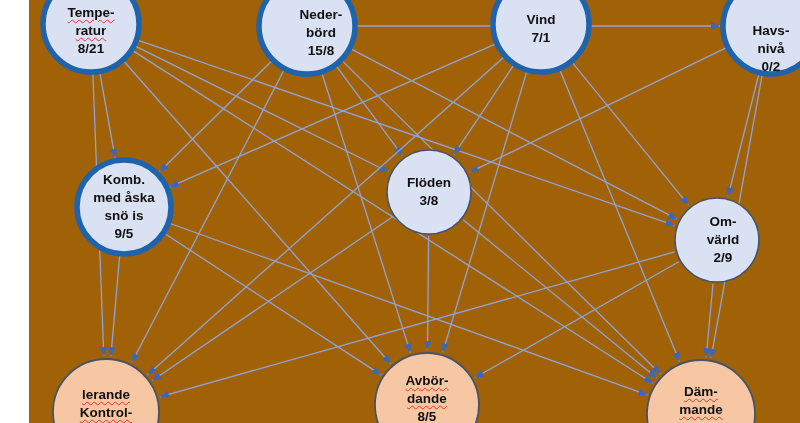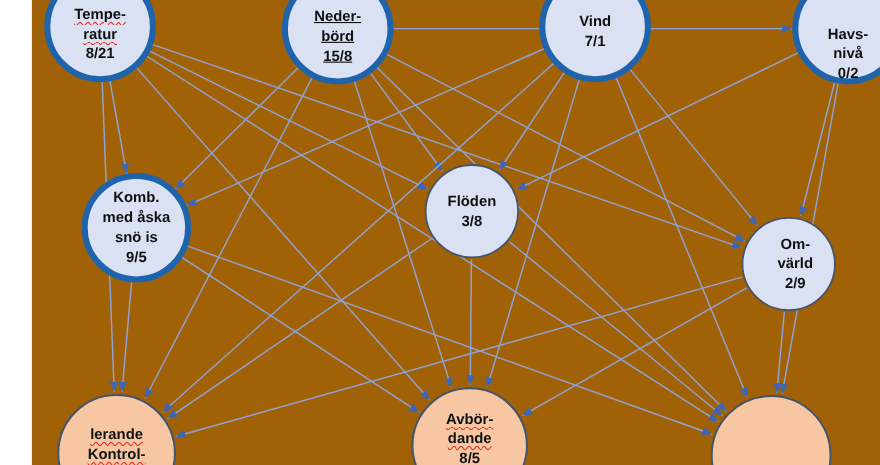--- a/index.html
+++ b/index.html
@@ -86,21 +86,21 @@
       <circle cx="688" cy="240" r="42" fill="#d9e1f2" stroke="#44546a" stroke-width="1.6"></circle>
       <circle cx="77" cy="412" r="53" fill="#f7c7a3" stroke="#44546a" stroke-width="1.8"></circle>
       <circle cx="398" cy="405" r="52" fill="#f7c7a3" stroke="#44546a" stroke-width="1.8"></circle>
       <circle cx="672" cy="414" r="54" fill="#f7c7a3" stroke="#44546a" stroke-width="1.8"></circle>
     </svg>
     <div class="node-label" style="left: 14px; top: 4px; width: 96px;">
       <span class="node-line sp">Tempe-</span>
       <span class="node-line sp">ratur</span>
       <span class="node-line">8/21</span>
     </div>
-    <div class="node-label" style="left: 230px; top: 6px; width: 96px; text-decoration: underline;">
+    <div class="node-label" style="left: 244px; top: 6px; width: 96px;">
       <span class="node-line">Neder-</span>
       <span class="node-line">börd</span>
       <span class="node-line">15/8</span>
     </div>
     <div class="node-label" style="left: 464px; top: 11px; width: 96px;">
       <span class="node-line">Vind</span>
       <span class="node-line">7/1</span>
     </div>
     <div class="node-label" style="left: 694px; top: 22px; width: 96px;">
       <span class="node-line">Havs-</span>
@@ -124,13 +124,17 @@
     </div>
     <div class="node-label" style="left: 24px; top: 386px; width: 106px;">
       <span class="node-line sp">lerande</span>
       <span class="node-line sp">Kontrol-</span>
     </div>
     <div class="node-label" style="left: 346px; top: 372px; width: 104px;">
       <span class="node-line sp">Avbör-</span>
       <span class="node-line sp">dande</span>
       <span class="node-line">8/5</span>
     </div>
+    <div class="node-label" style="left: 618px; top: 383px; width: 108px;">
+      <span class="node-line sp">Däm-</span>
+      <span class="node-line sp">mande</span>
+    </div>
   </div>
 
 </body></html>

